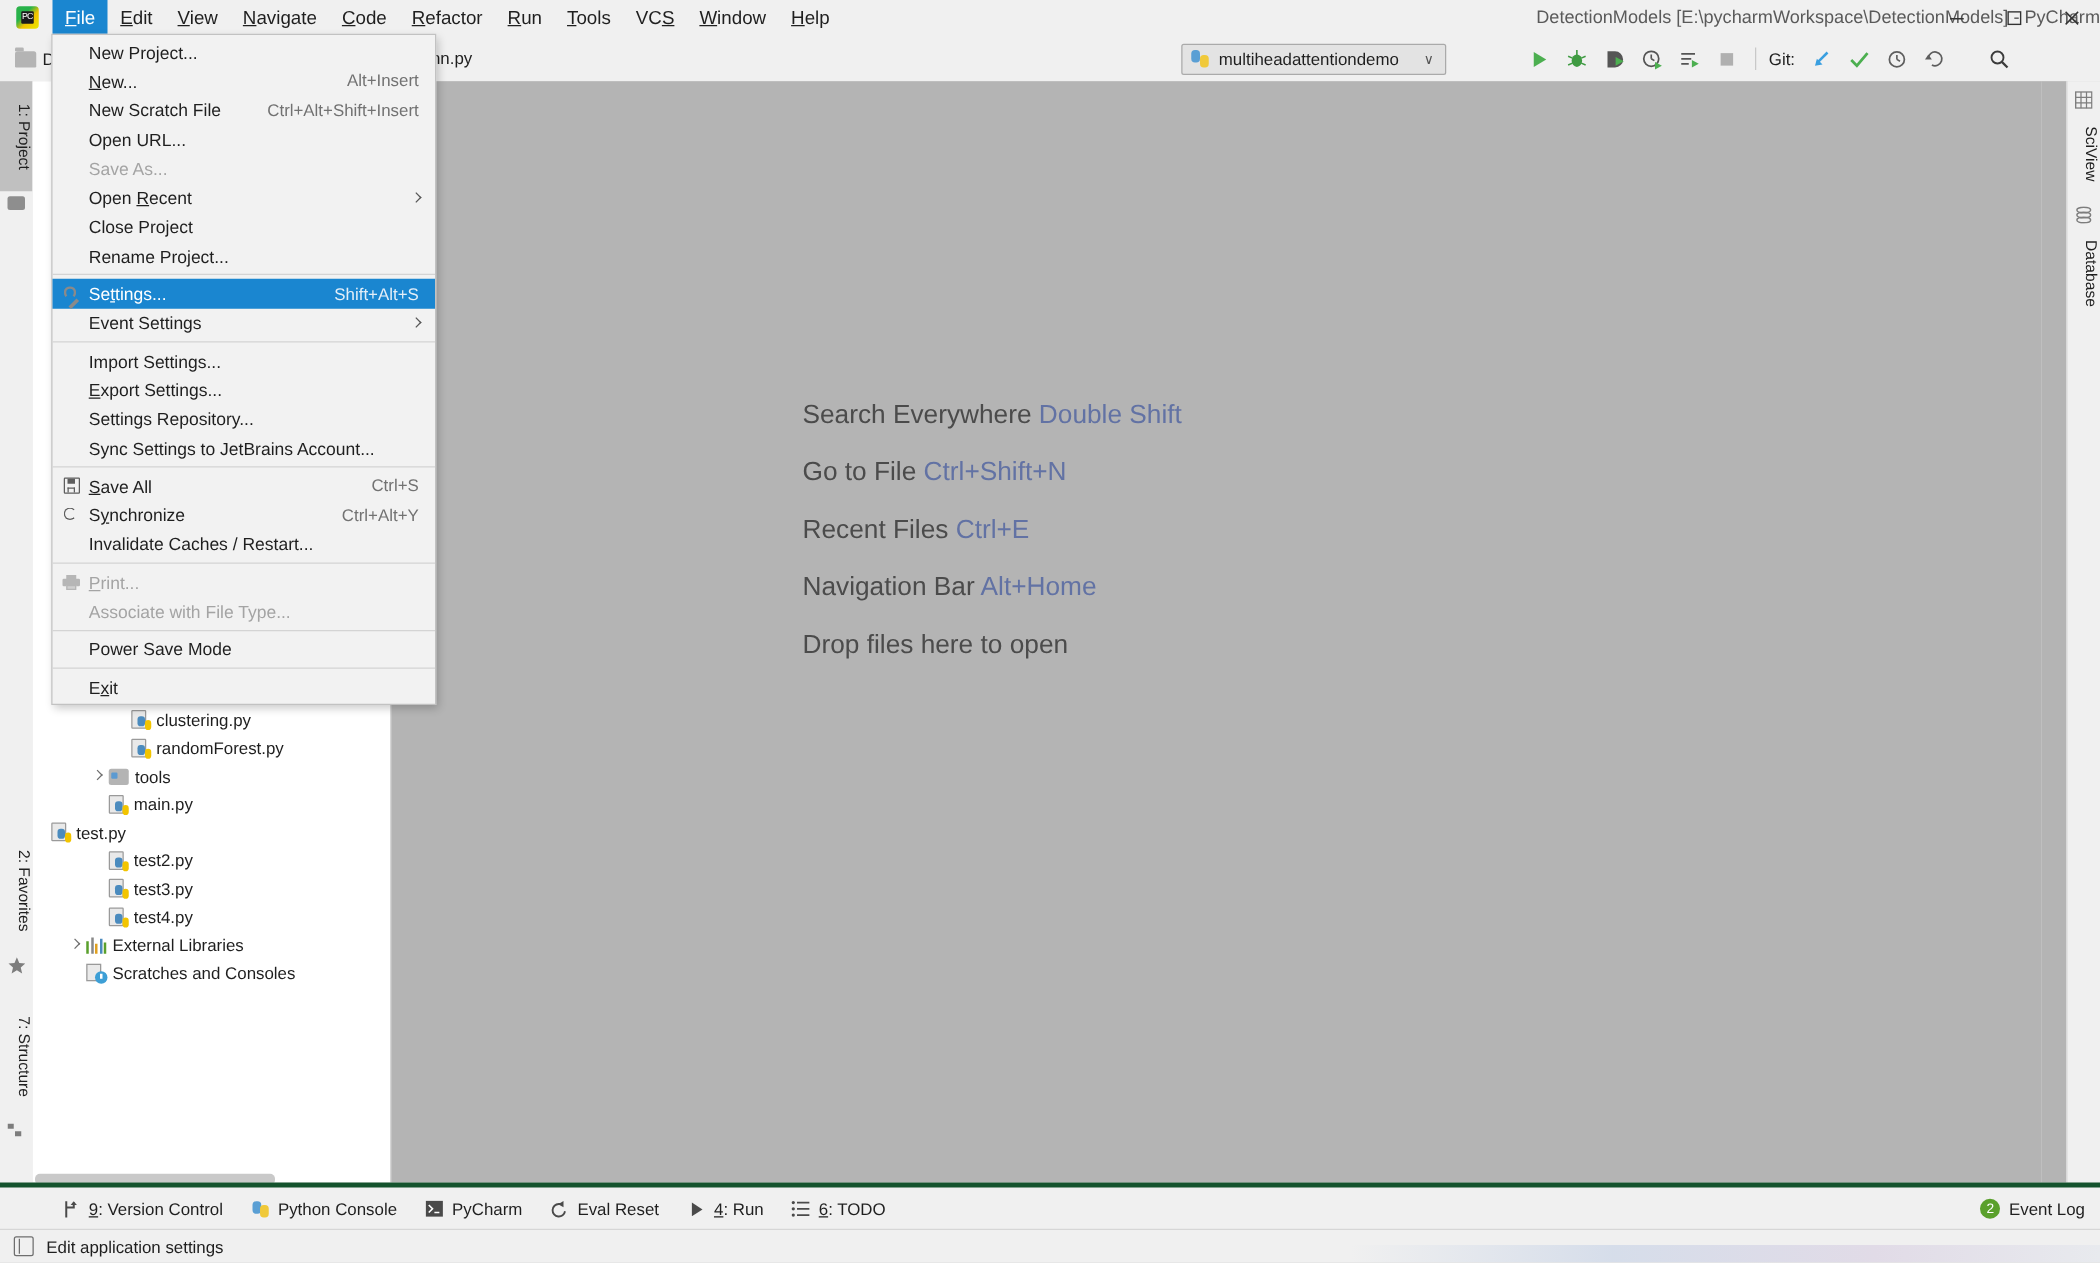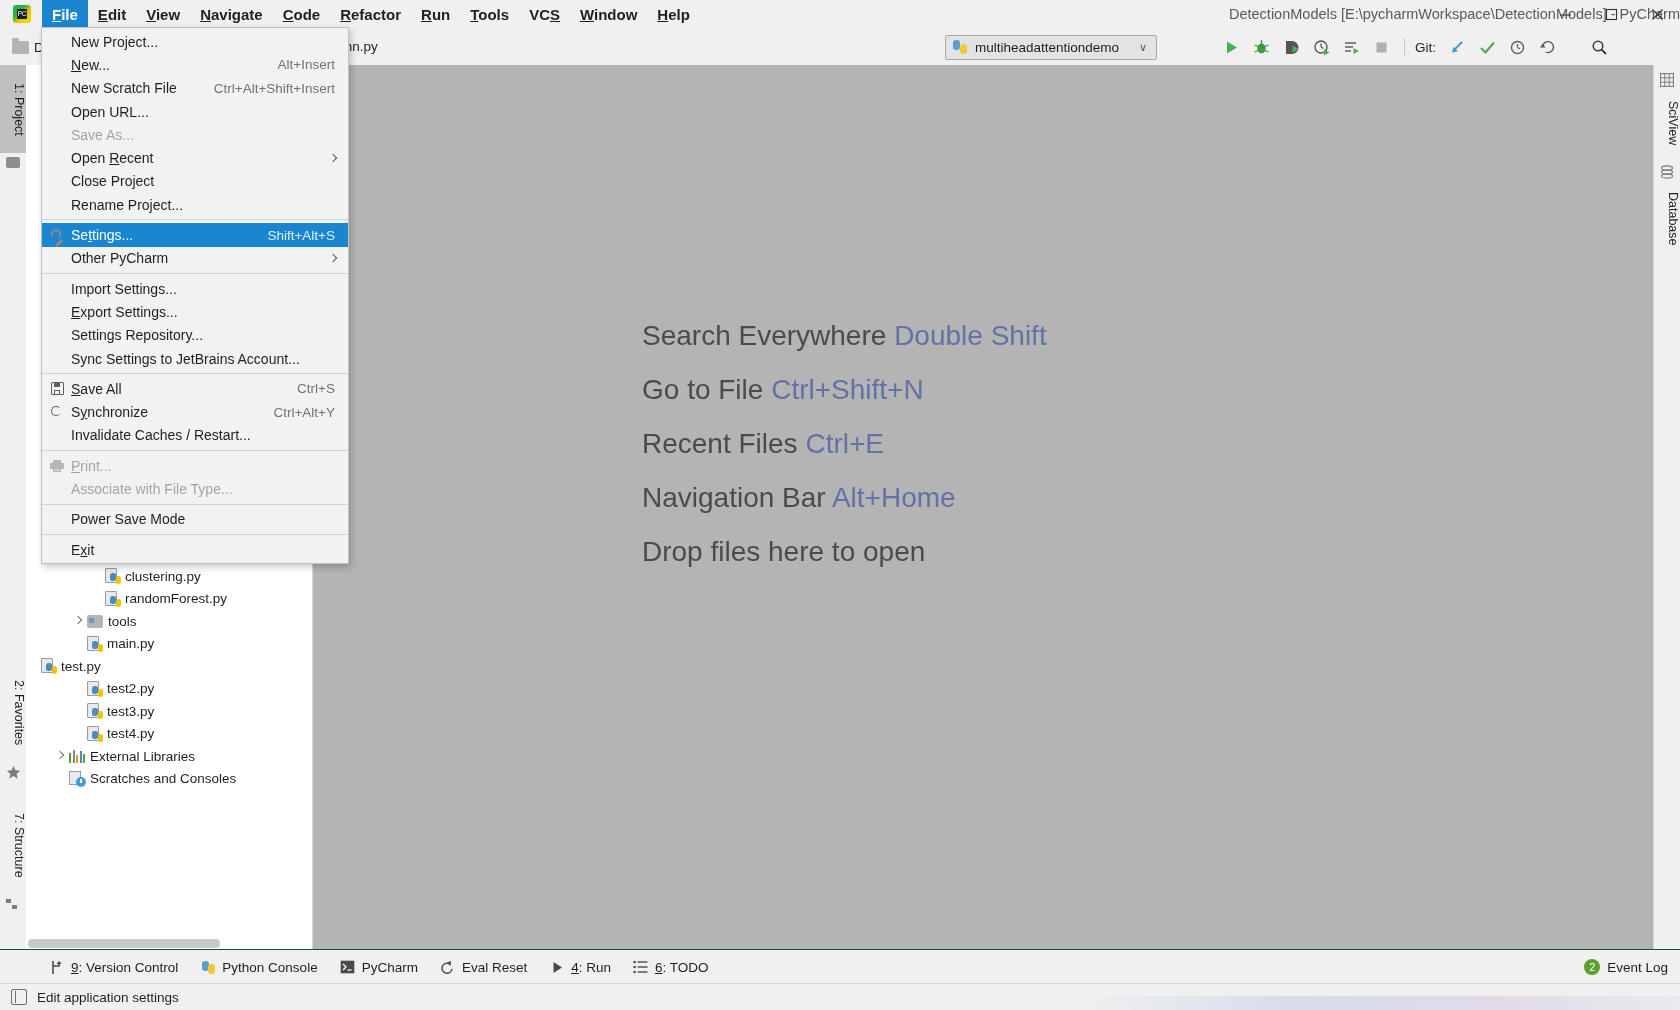--- a/index.html
+++ b/index.html
@@ -54,21 +54,20 @@
     color: #fff;
     font-family: "Liberation Sans", sans-serif;
     line-height: 10px;
     letter-spacing: -0.5px;
   }
   .menubar {
     display: flex;
     align-items: center;
     height: 29px;
     margin-left: 6px;
-    font-weight: bold;
   }
   .menu-top {
     padding: 0 10px;
     height: 29px;
     line-height: 29px;
     font-size: 15px;
     color: #1f1f1f;
     cursor: default;
     white-space: nowrap;
   }
@@ -358,21 +357,21 @@
     left: 313px; top: 65px;
     right: 47px; bottom: 60px;
     background: #b4b4b4;
   }
   #hints {
     position: absolute;
     left: 329px; top: 255px;
     width: 480px;
   }
   .hint {
-    font-size: 28px;
+    font-size: 21px;
     color: #4b4b4b;
     margin-bottom: 22px;
     white-space: nowrap;
   }
   .hint .key { color: #6272a4; }
 
   
   #right-strip {
     position: absolute;
     right: 0; top: 65px;
@@ -397,21 +396,21 @@
     width: 21px; bottom: 60px;
     background: #b4b4b4;
   }
 
   
   #bottom-strip {
     position: absolute;
     left: 0; bottom: 26px;
     width: 1680px; height: 34px;
     background: #f0f0f0;
-    border-top: 1px solid #14532d;
+    border-top: 4px solid #14532d;
     display: flex;
     align-items: center;
   }
   .btab {
     display: flex;
     align-items: center;
     height: 34px;
     padding: 0 11px;
     font-size: 13.5px;
     color: #1f1f1f;
@@ -1066,21 +1065,21 @@
         </div>
         <div class="msep"></div>
         <div class="mi sel">
           <span class="m-ico">
             <span class="ic-wrench"></span>
           </span>
           <span>Se<u>t</u>tings...</span>
           <span class="shortcut">Shift+Alt+S</span>
         </div>
         <div class="mi">
-          <span>Other PyCharm</span>
+          <span>Event Settings</span>
           <span class="submenu-arrow"></span>
         </div>
         <div class="msep"></div>
         <div class="mi">
           <span>Import Settings...</span>
         </div>
         <div class="mi">
           <span><u>E</u>xport Settings...</span>
         </div>
         <div class="mi">

